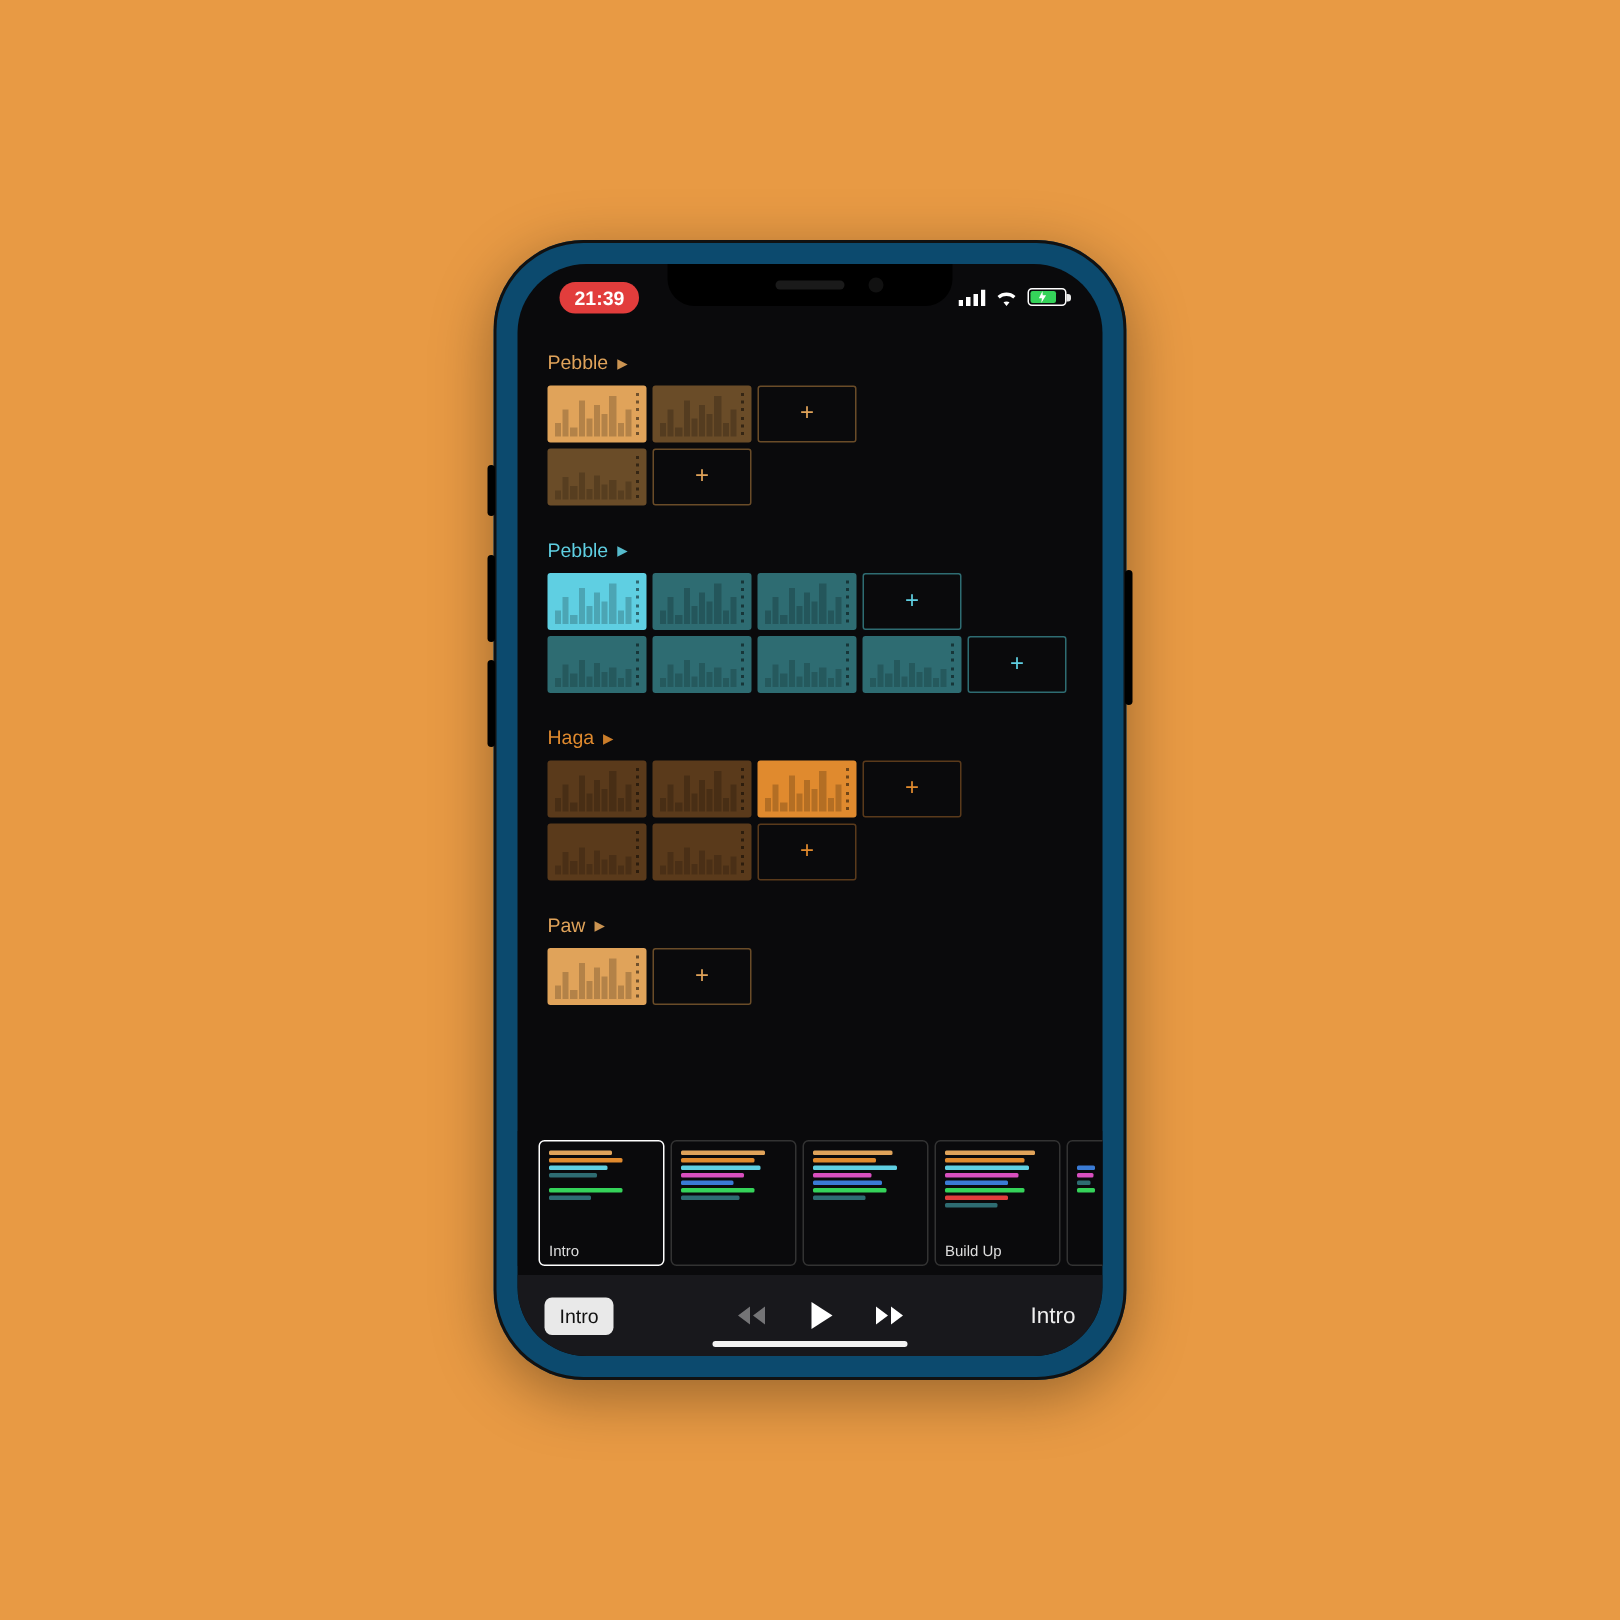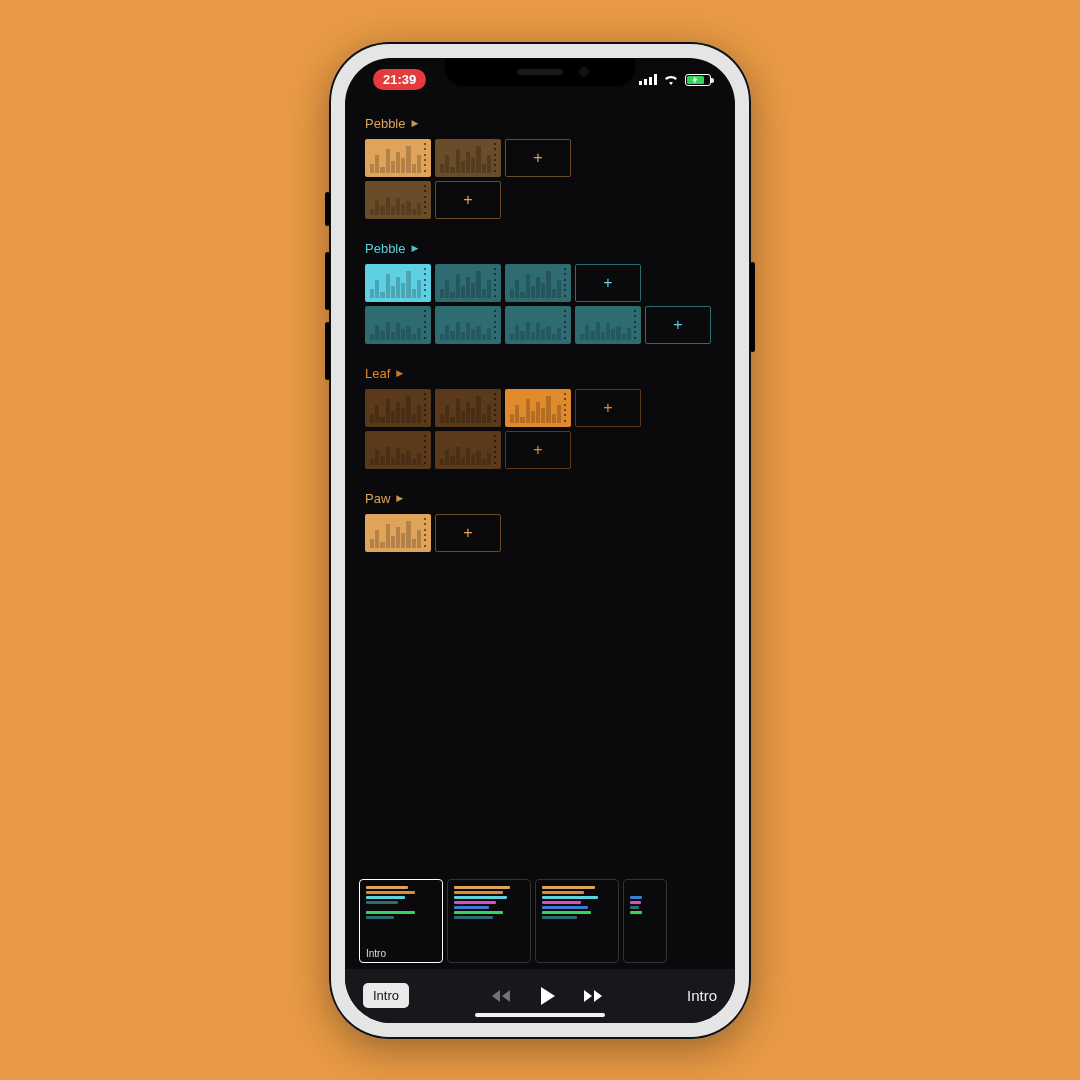--- a/index.html
+++ b/index.html
@@ -4,22 +4,22 @@
 <style>
   * { box-sizing: border-box; margin: 0; padding: 0; }
   body {
     width: 1080px; height: 1080px;
     background: #e89a44;
     display: flex; align-items: center; justify-content: center;
     font-family: -apple-system, "Helvetica Neue", Arial, sans-serif;
     -webkit-font-smoothing: antialiased;
   }
   .phone {
-    width: 422px; height: 997px;
-    background: #e5e5e5;
+    width: 422px; height: 760px;
+    background: #0c4a6e;
     border-radius: 60px;
     padding: 16px;
     position: relative;
     box-shadow: 0 10px 40px rgba(0,0,0,.35), inset 0 0 0 2px #111;
   }
   .side-btn { position:absolute; background:#000; border-radius:3px; }
   .sb-left1 { left:-4px; top:150px; width:5px; height:34px; }
   .sb-left2 { left:-4px; top:210px; width:5px; height:58px; }
   .sb-left3 { left:-4px; top:280px; width:5px; height:58px; }
   .sb-right { right:-4px; top:220px; width:5px; height:90px; }
@@ -389,21 +389,21 @@
                   <i style="height: 20%; background: rgba(0, 0, 0, 0.35);"></i>
                   <i style="height: 40%; background: rgba(0, 0, 0, 0.35);"></i>
                 </div>
               </div>
             </div>
             <div class="clip add" style="border-color: rgb(46, 108, 114); color: rgb(95, 207, 226);">+</div>
           </div>
         </div>
         <div class="track">
           <div class="track-title" style="color: rgb(224, 138, 46);">
-            <span>Leaf</span>
+            <span>Haga</span>
             <span class="tri">▶</span>
           </div>
           <div class="row">
             <div class="clip" style="background: rgb(90, 58, 27);">
               <div class="dots">
                 <i></i>
                 <i></i>
                 <i></i>
                 <i></i>
                 <i></i>
@@ -590,20 +590,33 @@
           <div class="scene-lines">
             <div class="sl" style="background: rgb(224, 163, 90); width: 75%;"></div>
             <div class="sl" style="background: rgb(224, 138, 46); width: 60%;"></div>
             <div class="sl" style="background: rgb(95, 207, 226); width: 80%;"></div>
             <div class="sl" style="background: rgb(217, 79, 191); width: 55%;"></div>
             <div class="sl" style="background: rgb(58, 123, 213); width: 65%;"></div>
             <div class="sl" style="background: rgb(53, 211, 90); width: 70%;"></div>
             <div class="sl" style="background: rgb(46, 108, 114); width: 50%;"></div>
           </div>
           <div class="scene-label"></div>
+        </div>
+        <div class="scene">
+          <div class="scene-lines">
+            <div class="sl" style="background: rgb(224, 163, 90); width: 85%;"></div>
+            <div class="sl" style="background: rgb(224, 138, 46); width: 75%;"></div>
+            <div class="sl" style="background: rgb(95, 207, 226); width: 80%;"></div>
+            <div class="sl" style="background: rgb(217, 79, 191); width: 70%;"></div>
+            <div class="sl" style="background: rgb(58, 123, 213); width: 60%;"></div>
+            <div class="sl" style="background: rgb(53, 211, 90); width: 75%;"></div>
+            <div class="sl" style="background: rgb(226, 61, 60); width: 60%;"></div>
+            <div class="sl" style="background: rgb(46, 108, 114); width: 50%;"></div>
+          </div>
+          <div class="scene-label">Build Up</div>
         </div>
         <div class="scene" style="width: 44px;">
           <div class="scene-lines">
             <div class="sl" style="height: 3px;"></div>
             <div class="sl" style="height: 3px;"></div>
             <div class="sl" style="background: rgb(58, 123, 213); width: 40%;"></div>
             <div class="sl" style="background: rgb(217, 79, 191); width: 35%;"></div>
             <div class="sl" style="background: rgb(46, 108, 114); width: 30%;"></div>
             <div class="sl" style="background: rgb(53, 211, 90); width: 40%;"></div>
           </div>

